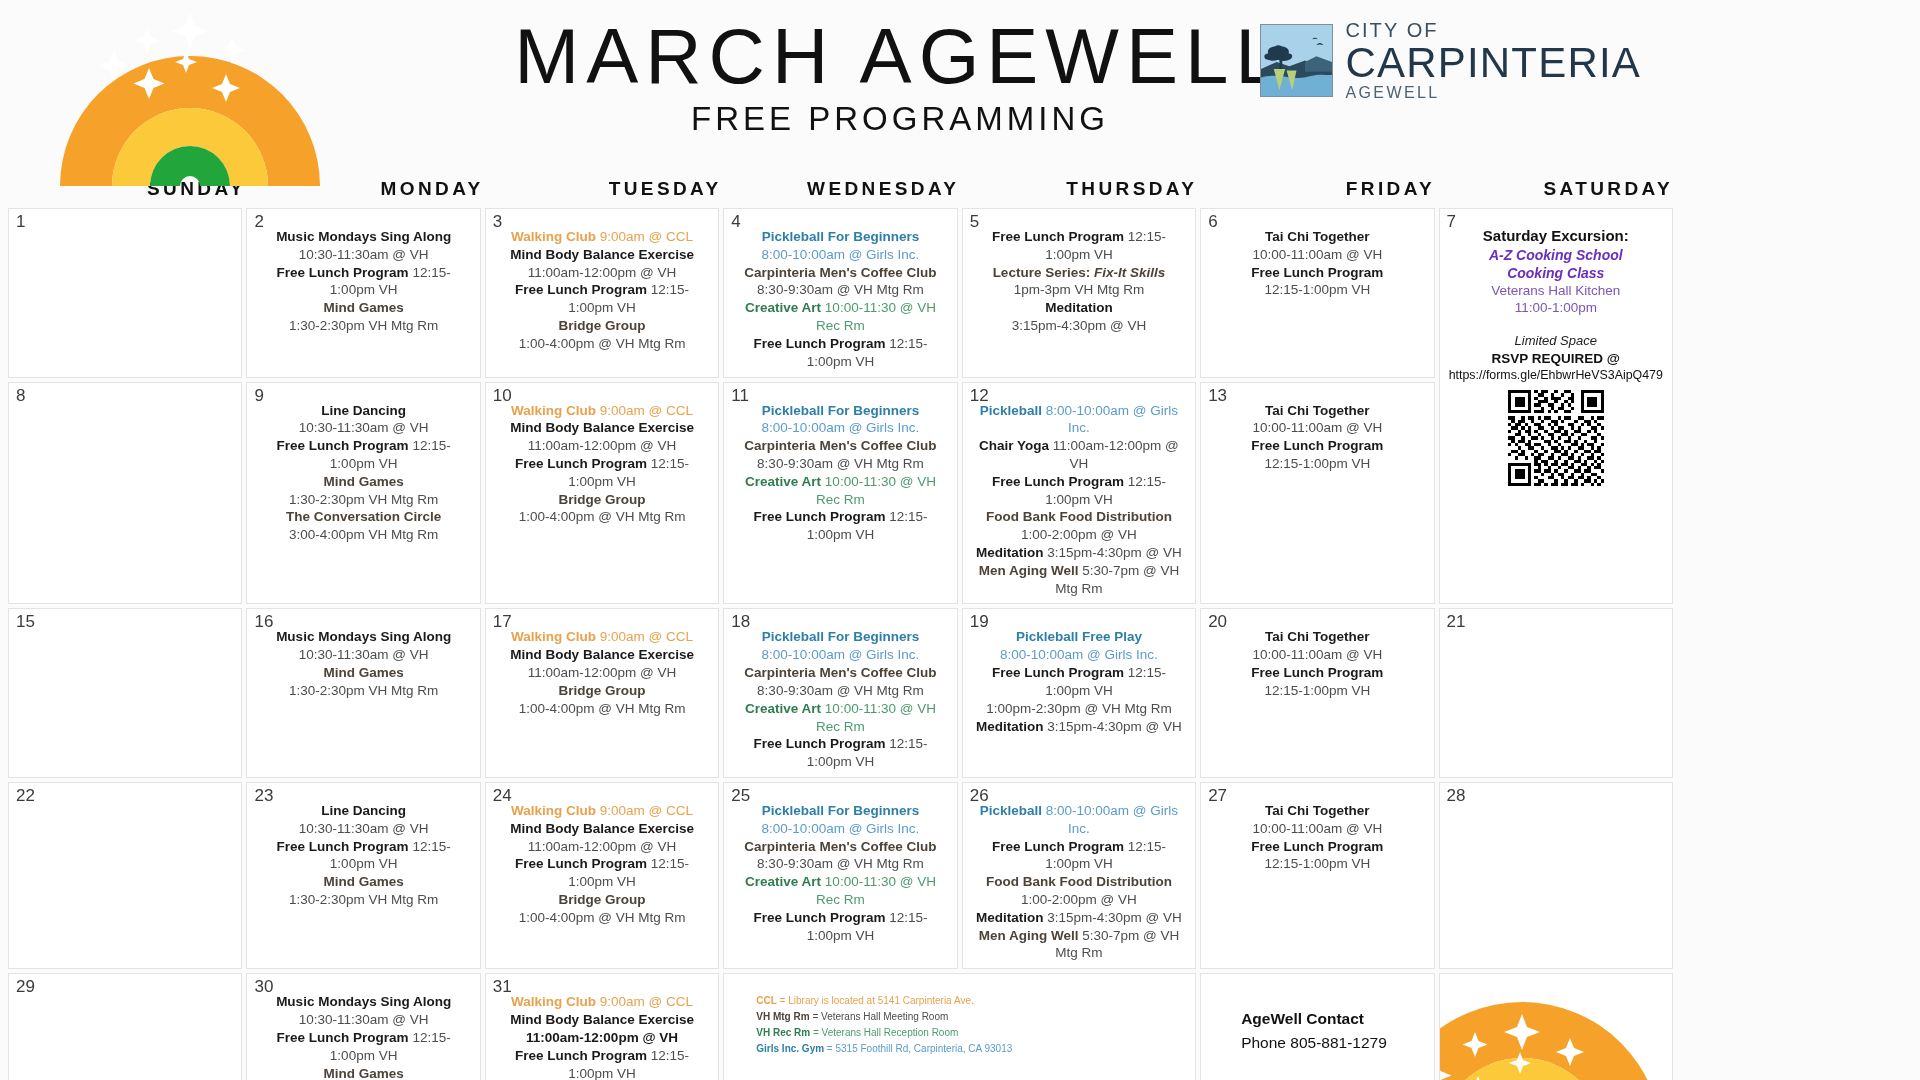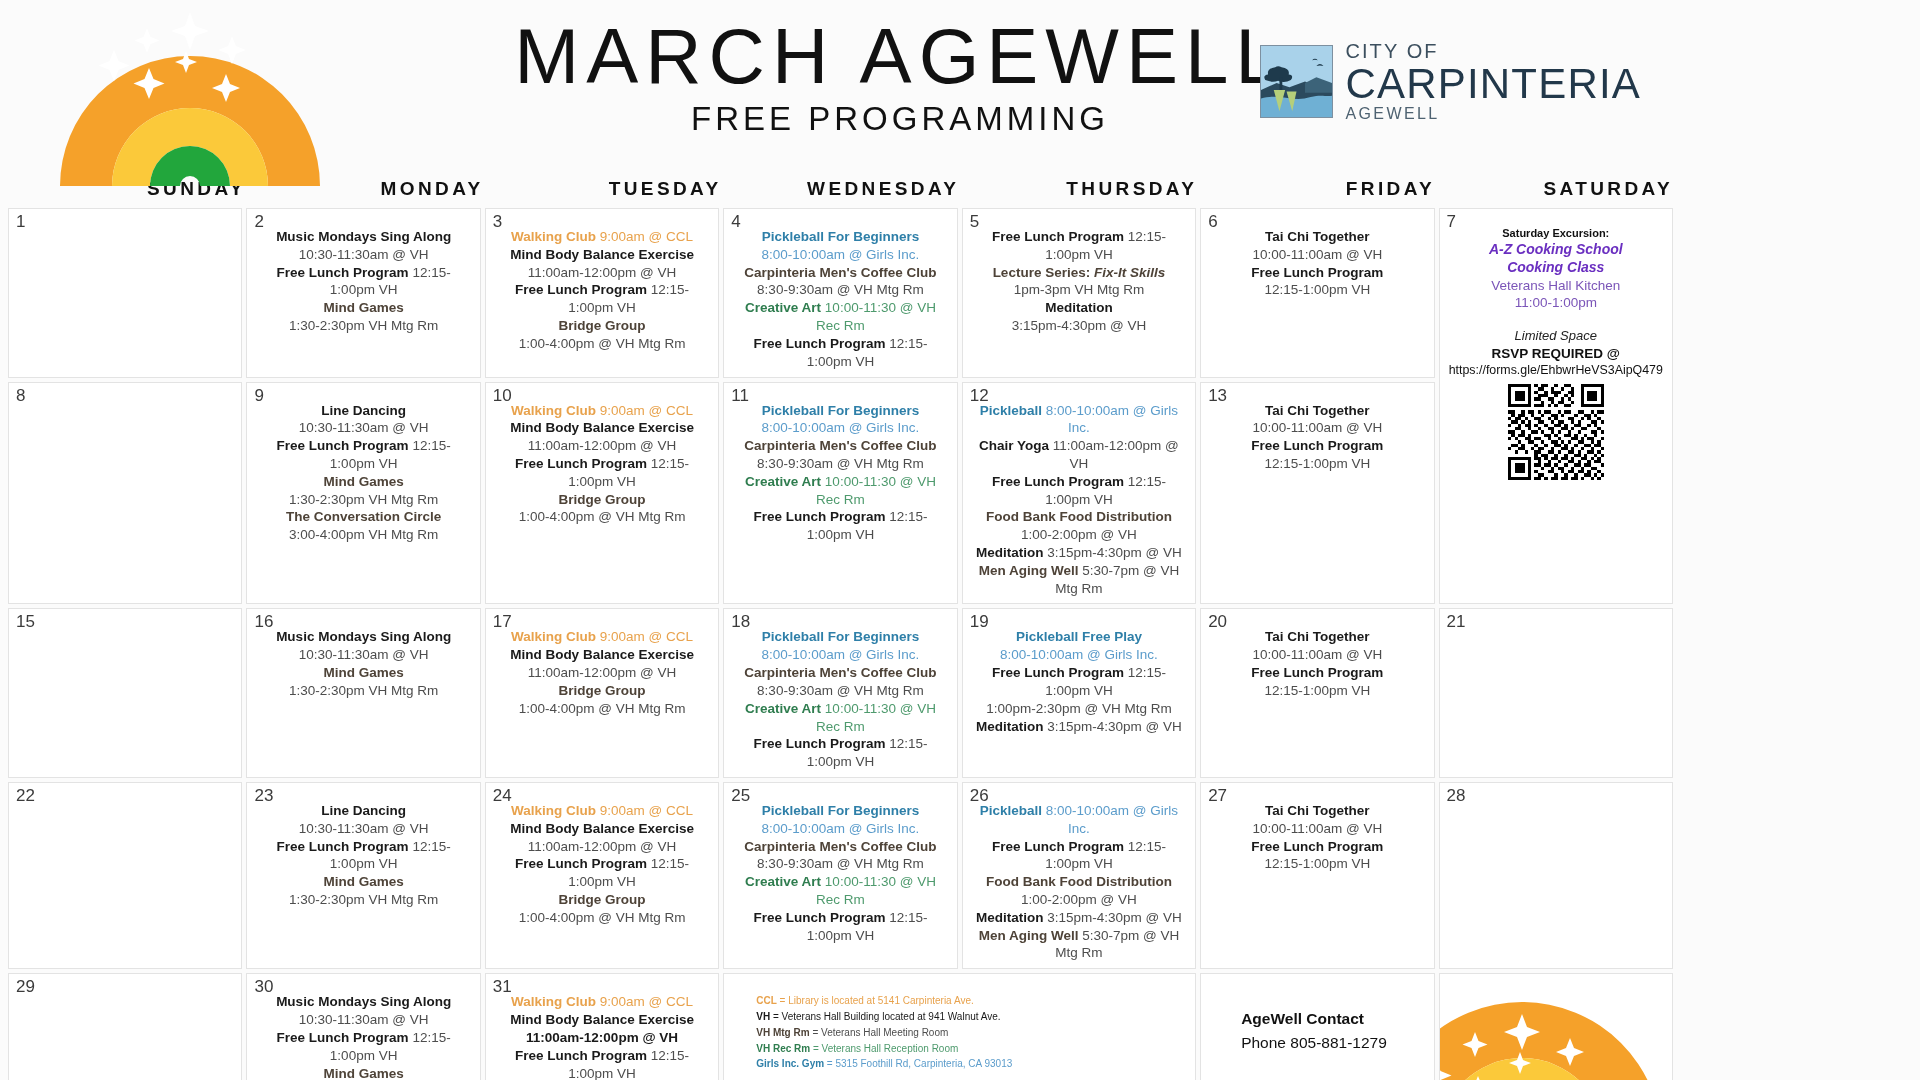--- a/index.html
+++ b/index.html
@@ -15,21 +15,21 @@
   .header { position: relative; height: 178px; }
   .rainbow-left { position: absolute; left: 40px; top: -14px; width: 300px; height: 200px; }
   .title-block { position: absolute; left: 400px; top: 16px; width: 1000px; text-align: center; }
   .main-title {
     font-size: 78px; letter-spacing: 7px; color: #111; font-weight: 400;
     line-height: 1.05; font-family: "Liberation Sans", sans-serif;
   }
   .sub-title {
     font-size: 33px; letter-spacing: 4px; color: #111; font-weight: 400; margin-top: 2px;
   }
-  .city-logo { position: absolute; right: 40px; top: 20px; display: flex; align-items: center; gap: 12px; margin-top: 21px; }
+  .city-logo { position: absolute; right: 40px; top: 20px; display: flex; align-items: center; gap: 12px; }
   .crest { width: 73px; height: 73px; border: 1.5px solid #7d90a0; }
   .crest-txt { color: #23384a; line-height: 1; }
   .crest-txt .l1 { font-size: 20px; letter-spacing: 2.1px; font-weight: 400; color: #3c4f5e; }
   .crest-txt .l2 { font-size: 42px; letter-spacing: 1.2px; font-weight: 400; color: #22384a; margin: 2px 0 1px; }
   .crest-txt .l3 { font-size: 16px; letter-spacing: 2.4px; color: #4e6271; }
 
   
   .dow-row { display: grid; grid-template-columns: repeat(7, 1fr); padding: 0 8px; }
   .dow {
     text-align: right; font-size: 19px; font-weight: 700; letter-spacing: 3.4px;
@@ -54,21 +54,21 @@
   .c-gray { color: #4d4d4d; }
   .c-brown { color: #4e4338; }
   .c-orange { color: #e8a24c; }
   .c-blue { color: #5b9ccb; }
   .c-blued { color: #2e7fa8; }
   .c-green { color: #2f7d4f; }
   .c-greenl { color: #4e9a6d; }
 
   
   .sat-block { text-align: center; padding-top: 12px; line-height: 1.3; }
-  .sat-block .t1 { font-size: 11px; font-weight: 700; color: #111; }
+  .sat-block .t1 { font-size: 15px; font-weight: 700; color: #111; }
   .sat-block .t2 { font-size: 14px; font-weight: 700; font-style: italic; color: #6a2fc0; }
   .sat-block .t3 { font-size: 13.5px; color: #7b55b8; }
   .sat-block .t4 { font-size: 13px; font-style: italic; color: #222; margin-top: 16px; }
   .sat-block .t5 { font-size: 13.5px; font-weight: 700; color: #111; }
   .sat-block .t6 { font-size: 12.4px; color: #111; }
   .qr { margin: 6px auto 0; width: 96px; height: 96px; }
   .legend { padding: 14px 0 0 28px; line-height: 1.58; }
   .legend div { font-size: 10px; }
   .contact { padding: 28px 0 0 36px; line-height: 1.55; }
   .contact div { font-size: 15.5px; color: #111; }
@@ -656,21 +656,20 @@
         <div class="ev"><b class="c-dark">11:00am-12:00pm @ VH</b></div>
         <div class="ev"><b class="c-dark">Free Lunch Program</b><span class="c-gray"> 12:15-1:00pm VH</span></div>
         <div class="ev"><b class="c-brown">Bridge Group</b></div>
         <div class="ev c-gray">1:00-4:00pm @ VH Mtg Rm</div>
       </div>
     </div>
 
     <div class="cell r5" style="grid-column: span 2;">
       <div class="legend">
         <div><b class="c-orange">CCL</b><span class="c-orange"> = Library is located at 5141 Carpinteria Ave.</span></div>
-        <div><b class="c-dark">VH</b><span class="c-dark"> = Veterans Hall Building located at 941 Walnut Ave.</span></div>
         <div><b class="c-brown">VH Mtg Rm</b><span class="c-gray"> = Veterans Hall Meeting Room</span></div>
         <div><b class="c-green">VH Rec Rm</b><span class="c-greenl"> = Veterans Hall Reception Room</span></div>
         <div><b class="c-blued">Girls Inc. Gym</b><span class="c-blue"> = 5315 Foothill Rd, Carpinteria, CA 93013</span></div>
       </div>
     </div>
 
     <div class="cell r5">
       <div class="contact">
         <div class="hd">AgeWell Contact</div>
         <div>Phone 805-881-1279</div>

